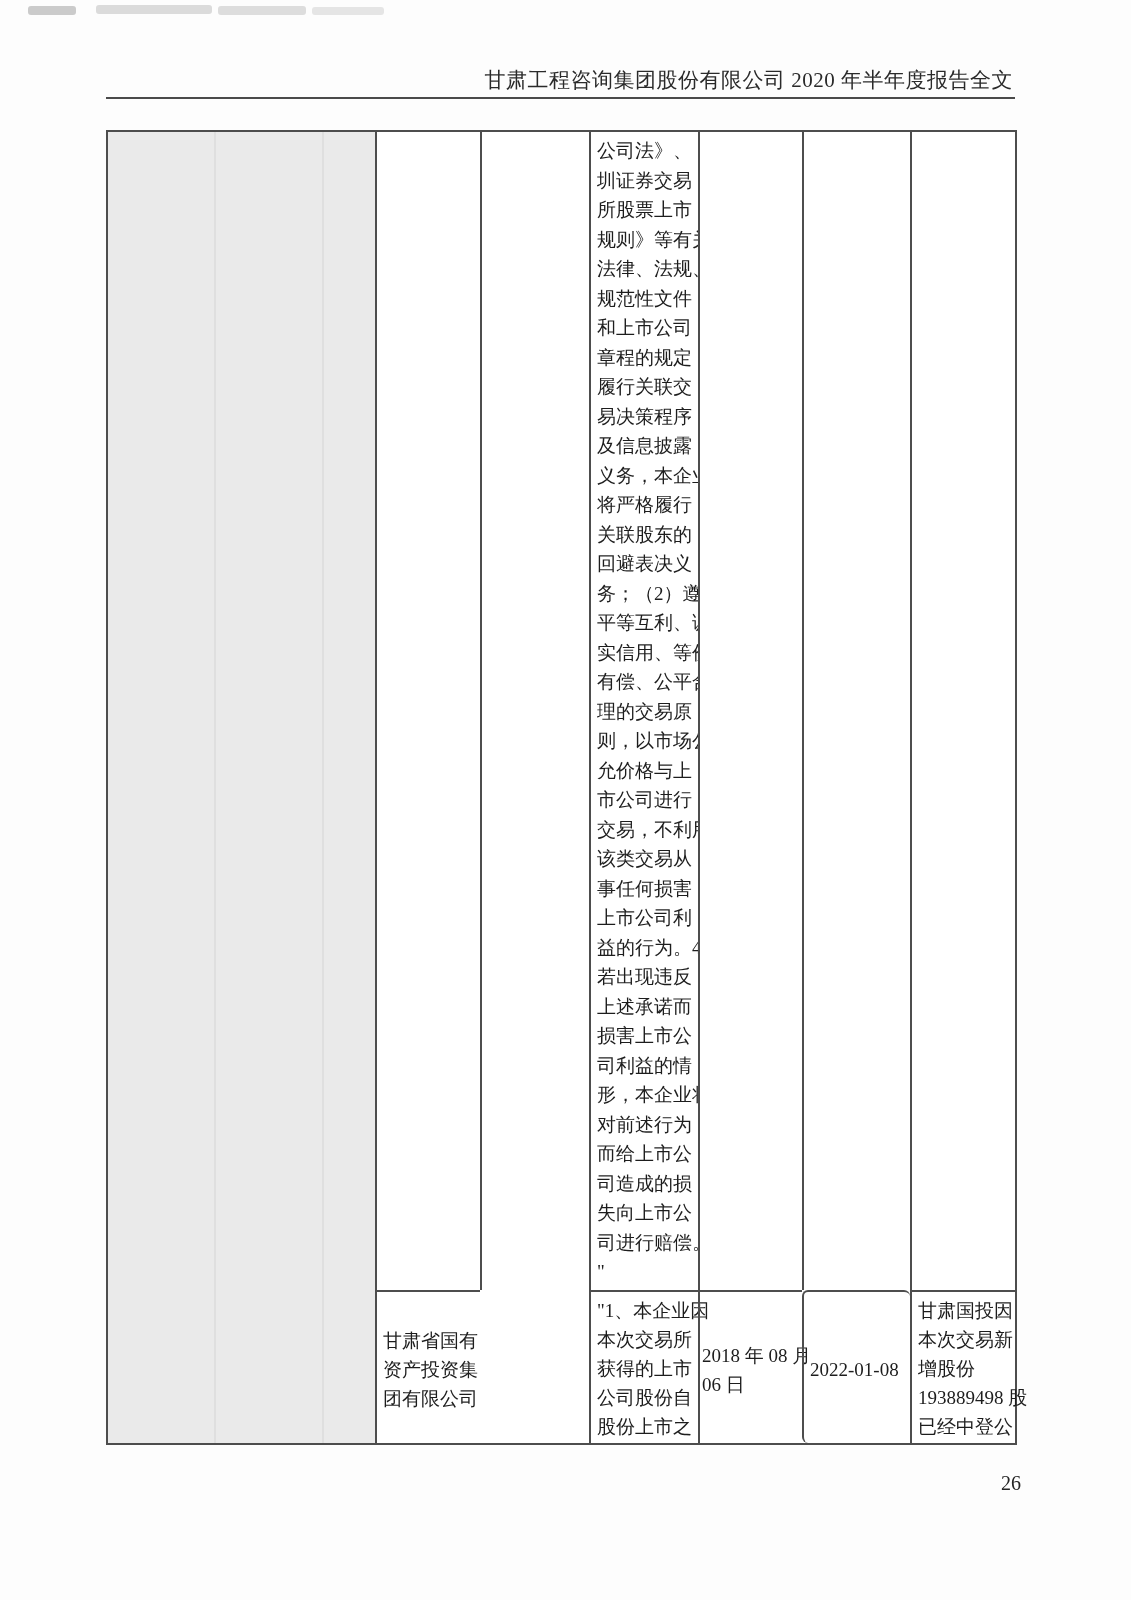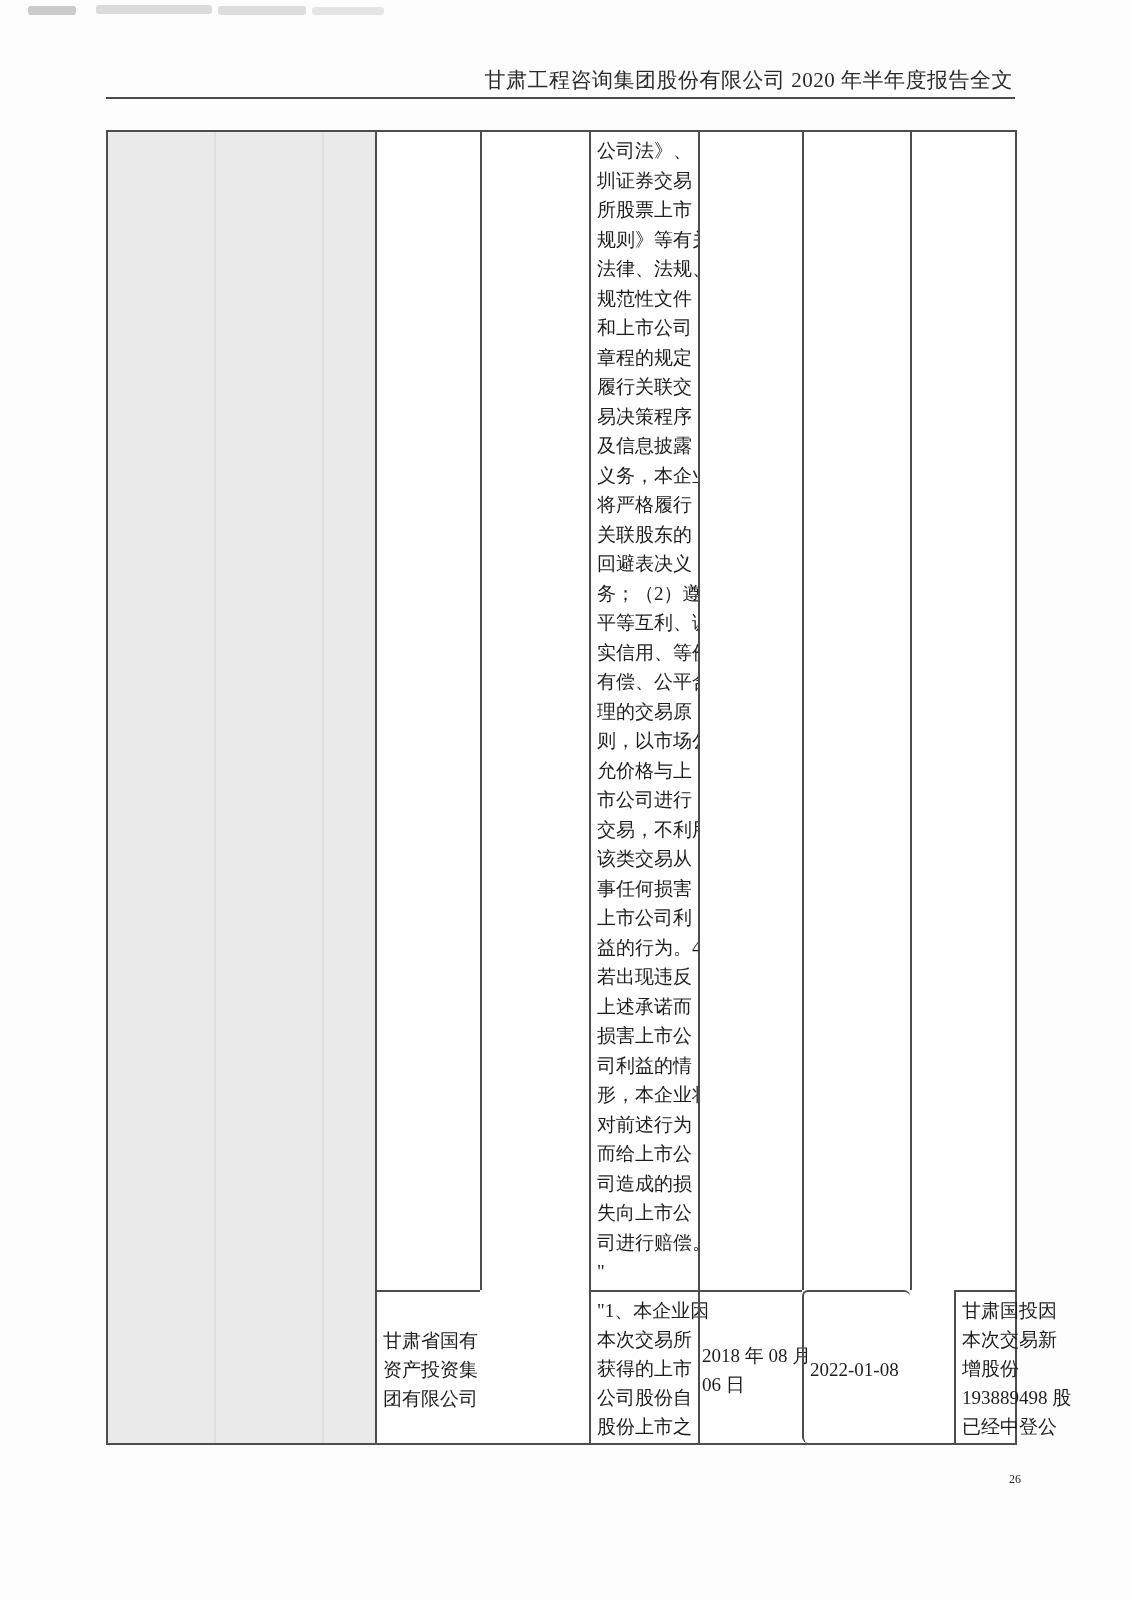--- a/index.html
+++ b/index.html
@@ -133,23 +133,23 @@
 资产投资集
 团有限公司</div>
     <div class="cell r2" style="grid-column:4; grid-row:2;">"1、本企业因
 本次交易所
 获得的上市
 公司股份自
 股份上市之</div>
     <div class="cell r2 vcenter date-cell" style="grid-column:5; grid-row:2;">2018 年 08 月
 06 日</div>
     <div class="cell r2 vcenter" style="grid-column:6; grid-row:2;border-radius:6px;">2022-01-08</div>
-    <div class="cell r2" style="grid-column:7; grid-row:2;margin-left:44px;">甘肃国投因
+    <div class="cell r2" style="grid-column:7; grid-row:2;">甘肃国投因
 本次交易新
 增股份
 193889498 股
 已经中登公</div>
 
   </div>
 
-  <div style="position:absolute; left:920px; top:1472px; width:101px; text-align:right; font-size:12px; color:#242424;">26</div>
+  <div style="position:absolute; left:920px; top:1472px; width:101px; text-align:right; font-size:20px; color:#242424;">26</div>
 
 </div>
 
 </body></html>

